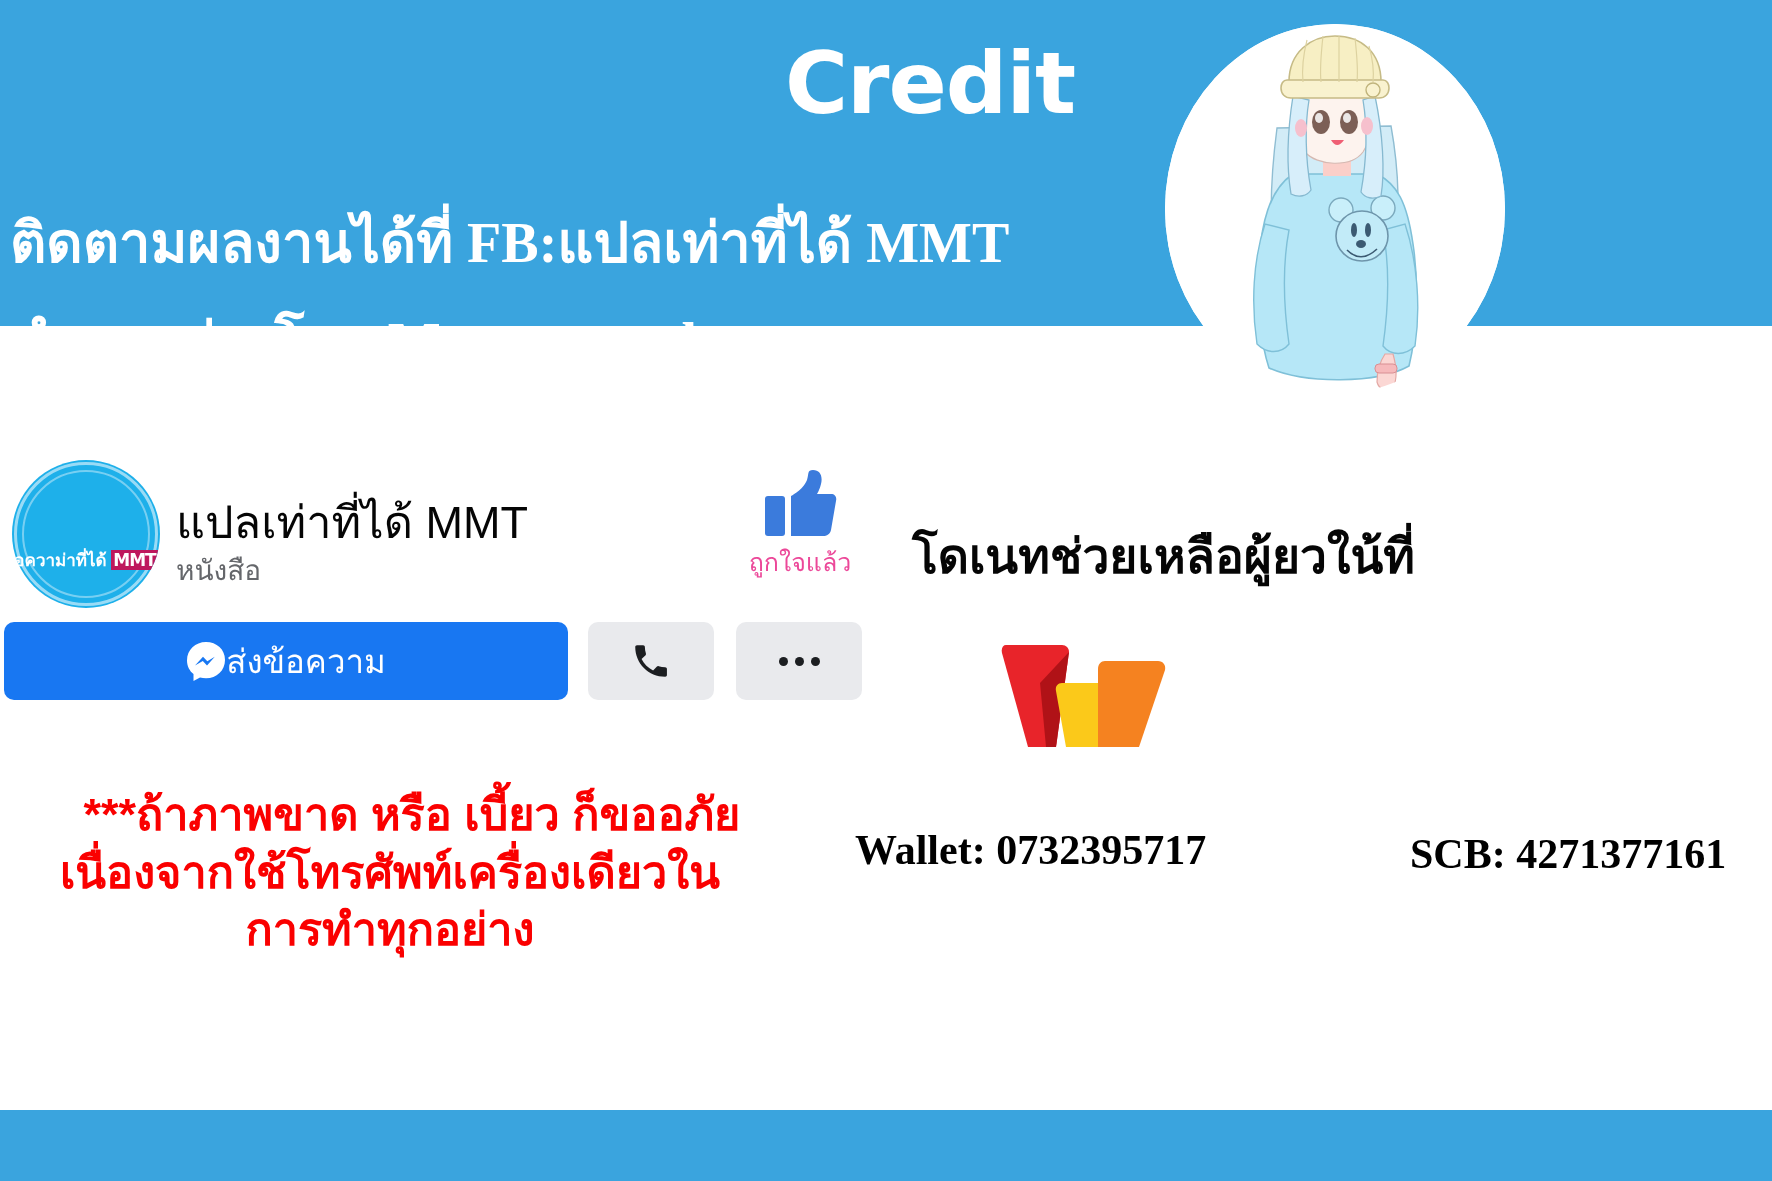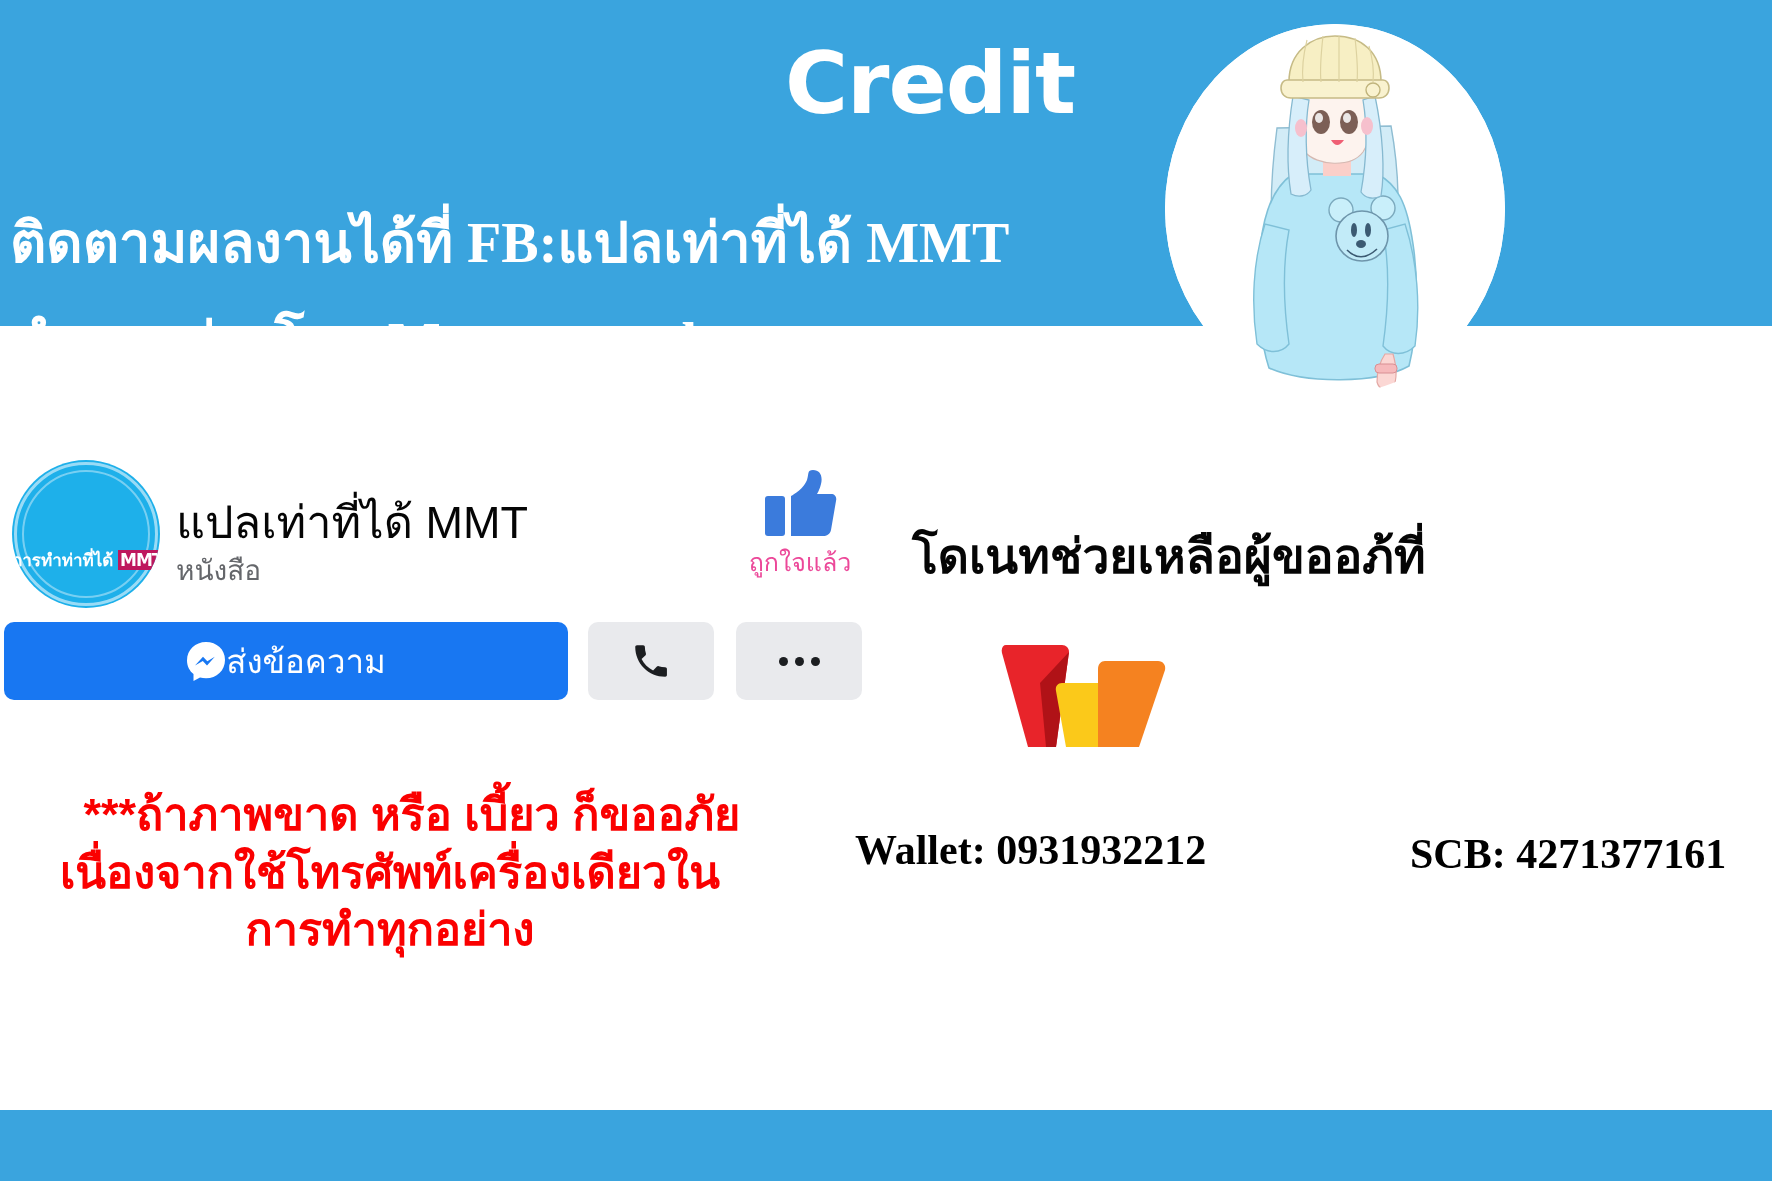--- a/index.html
+++ b/index.html
@@ -359,37 +359,37 @@
       <circle cx="208" cy="66" r="7" fill="none" stroke="#c0b47c" stroke-width="1.4"></circle>
     </svg>
   </div>
 
   <div class="fb-area">
 
     <div class="avatar">
       <div class="avatar-ring"></div>
       <div class="avatar-ring2"></div>
       <div class="avatar-text">
-        <span>การทำท่าที่ได้</span>
+        <span>อความ่าที่ได้</span>
         <b>MMT</b>
       </div>
     </div>
 
     <div class="page-name">แปลเท่าที่ได้ MMT</div>
     <div class="page-category">หนังสือ</div>
 
     <div class="like-block">
       <svg class="thumb-svg" width="74" height="68" viewBox="0 0 74 68" xmlns="http://www.w3.org/2000/svg">
         <rect x="2" y="26" width="20" height="40" rx="3" fill="#3b7bdc"></rect>
         <path d="M28 66 L28 26 C28 26 40 20 44 10 C46 4 44 0 50 0 C57 0 60 6 58 14 C57 19 54 24 54 24 L68 24 C72 24 74 27 73 31 L68 60 C67 64 64 66 60 66 Z" fill="#3b7bdc"></path>
       </svg>
       <div class="like-label">ถูกใจแล้ว</div>
     </div>
 
-    <div class="donate-heading">โดเนทช่วยเหลือผู้ขออภ้ที่</div>
+    <div class="donate-heading">โดเนทช่วยเหลือผู้ยวใน้ที่</div>
 
     <button class="btn-message">
       <svg width="40" height="40" viewBox="0 0 40 40" xmlns="http://www.w3.org/2000/svg">
         <path d="M20 1 C9.3 1 1 8.9 1 19.4 C1 25 3.5 29.8 7.5 33 L7.5 40 L14 36.4 C15.9 36.9 17.9 37.2 20 37.2 C30.7 37.2 39 29.4 39 18.9 C39 8.4 30.7 1 20 1 Z" fill="#ffffff"></path>
         <path d="M9 24.4 L17 15.8 L21.3 20.3 L28.8 15.8 L21 24.4 L16.8 19.9 Z" fill="#1877f2"></path>
       </svg>
       <span class="lbl">ส่งข้อความ</span>
     </button>
 
     <button class="btn-square btn-call">
@@ -409,21 +409,21 @@
     <div class="wallet-logo">
       <svg width="170" height="110" viewBox="0 0 170 110" xmlns="http://www.w3.org/2000/svg">
         <path d="M6 4 L62 4 C66 4 69 7 69 11 L56 106 L28 106 L2 12 C1 7 3 4 6 4 Z" fill="#e8242a"></path>
         <path d="M40 42 L69 11 L56 106 L46 106 Z" fill="#b01217"></path>
         <path d="M62 42 L104 42 C108 42 111 45 111 49 L100 106 L66 106 L56 50 C55 45 58 42 62 42 Z" fill="#fbc91a"></path>
         <path d="M105 20 L158 20 C163 20 166 24 165 29 L139 106 L98 106 L98 28 C98 23 101 20 105 20 Z" fill="#f58220"></path>
       </svg>
     </div>
 
 
-    <div class="acct-wallet">Wallet: 0931932212</div>
+    <div class="acct-wallet">Wallet: 0732395717</div>
     <div class="acct-scb">SCB: 4271377161</div>
 
     <div class="disclaimer">
       <span class="l1">***ถ้าภาพขาด หรือ เบี้ยว ก็ขออภัย</span>
       <span class="l2">เนื่องจากใช้โทรศัพท์เครื่องเดียวใน</span>
       <span class="l3">การทำทุกอย่าง</span>
     </div>
   </div>
 
   <div class="footer-bar"></div>

